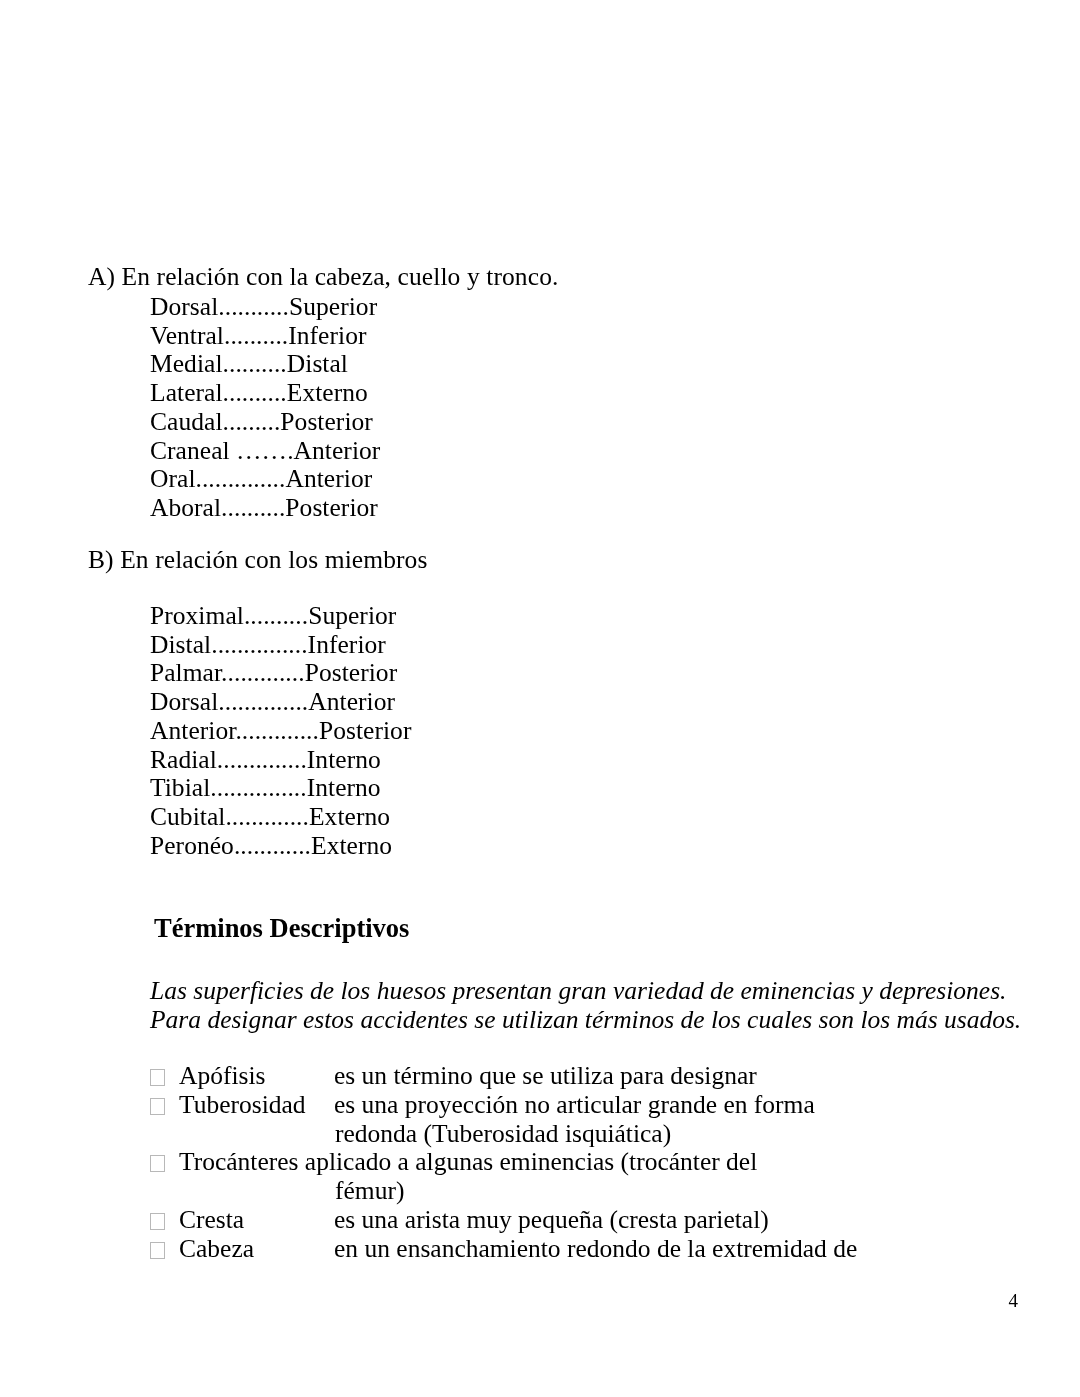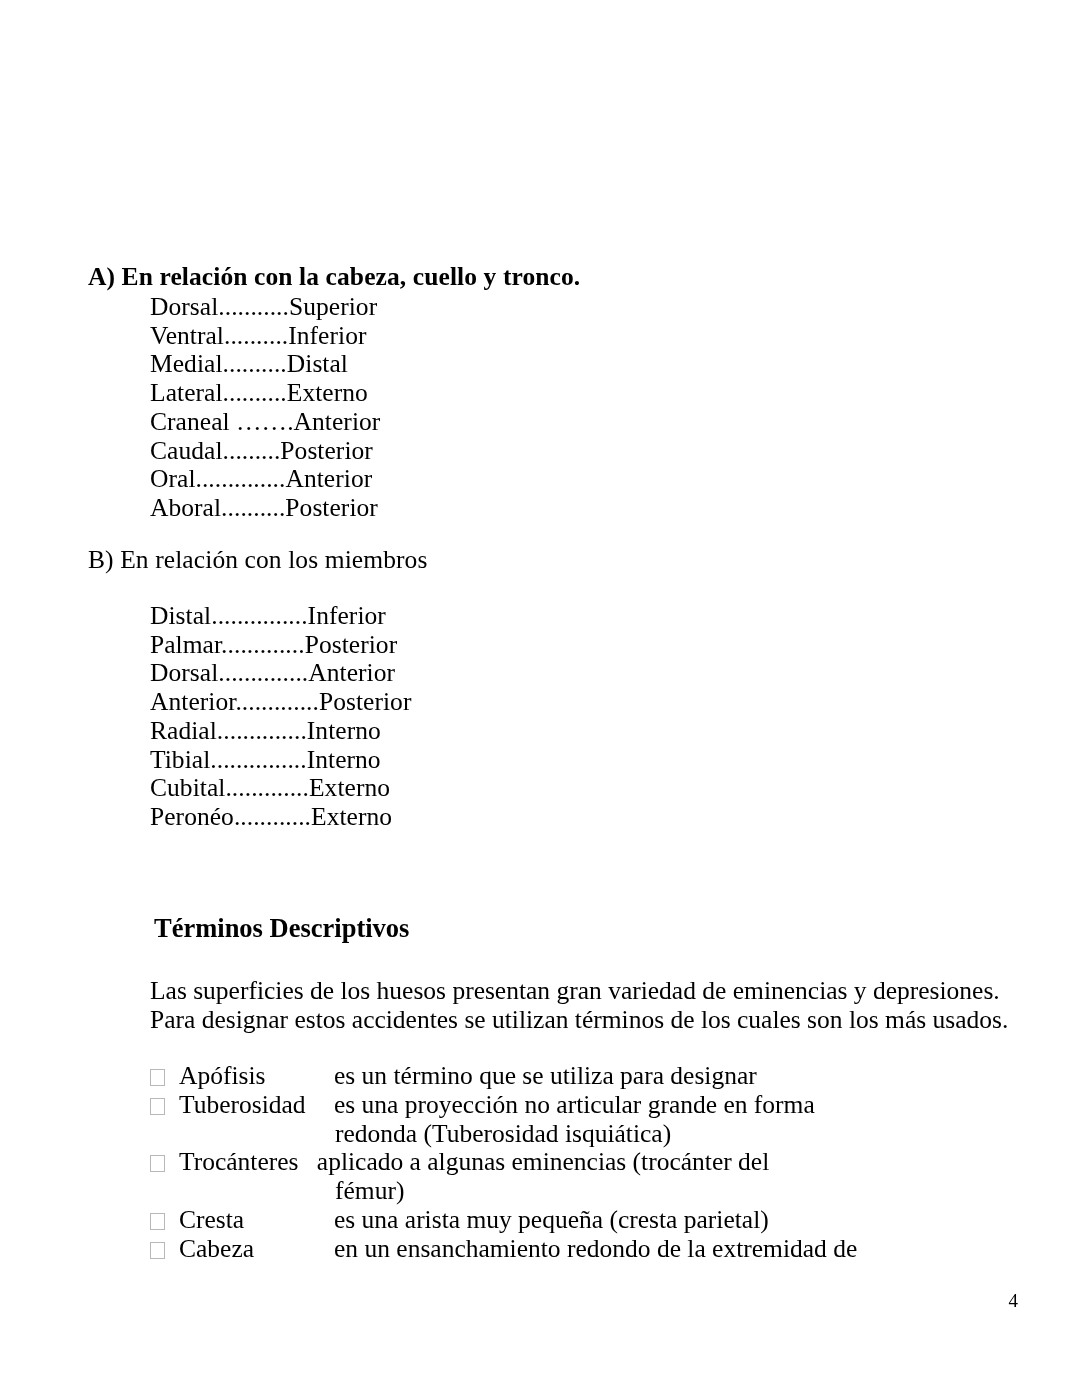--- a/index.html
+++ b/index.html
@@ -57,20 +57,21 @@
     text-underline-offset: 3px;
     white-space: pre;
   }
 
   
   .intro-par {
     position: absolute;
     left: 150px;
     top: 977px;
     width: 860px;
+    font-style: italic;
   }
   .intro-par .ln {
     font-size: 25.5px;
     line-height: 28.8px;
     white-space: pre;
   }
 
   
   .def-list {
     position: absolute;
@@ -111,55 +112,56 @@
   }
   .def-cont {
     display: block;
     padding-left: 185px;
     white-space: pre;
   }
   
   .def-term.inline {
     width: auto;
     margin-left: 14px;
-    margin-right: 12px;
+    margin-right: 0;
     text-align: center;
   }
 
   
   .page-number {
     position: absolute;
     right: 62px;
     top: 1290px;
     font-size: 19px;
     line-height: 22px;
     text-align: right;
   }
 </style>
 </head>
 <body>
 
 <div class="page">
 
-  <div class="section-head" style="top:262px;font-weight:bold;">A) En relación con la cabeza, cuello y tronco.</div>
+  <div class="section-head" style="top:262px;">A) En relación con la cabeza, cuello y tronco.</div>
 
   <ul class="term-list" id="list-a" style="top:293px;">
       <li>Dorsal...........Superior</li>
       <li>Ventral..........Inferior</li>
       <li>Medial..........Distal</li>
       <li>Lateral..........Externo</li>
+      <li>Caudal.........Posterior</li>
       <li>Craneal …….Anterior</li>
-      <li>Caudal.........Posterior</li>
       <li>Oral..............Anterior</li>
       <li>Aboral..........Posterior</li>
     </ul>
 
   <div class="section-head" style="top:545px;">B) En relación con los miembros</div>
 
   <ul class="term-list" id="list-b" style="top:602px;">
+      <li>Proximal..........Superior</li>
       <li>Distal...............Inferior</li>
       <li>Palmar.............Posterior</li>
       <li>Dorsal..............Anterior</li>
       <li>Anterior.............Posterior</li>
       <li>Radial..............Interno</li>
       <li>Tibial...............Interno</li>
       <li>Cubital.............Externo</li>
       <li>Peronéo............Externo</li>
     </ul>
 

